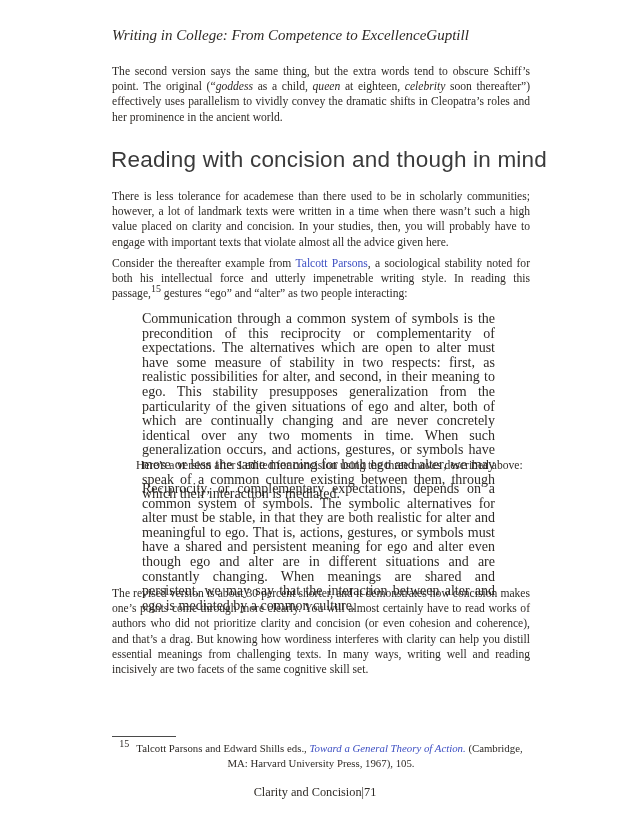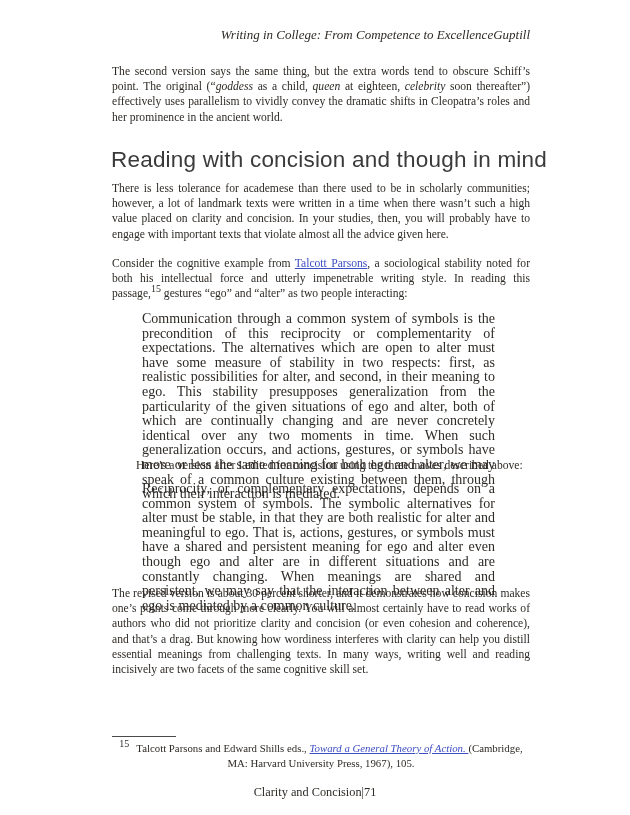--- a/index.html
+++ b/index.html
@@ -7,38 +7,38 @@
   .page {
     position:relative;
     width:630px; height:815px;
     background:#ffffff;
     font-family:"Liberation Serif", serif;
     color:#2e2a26;
     overflow:hidden;
   }
   .running-head {
     position:absolute; top:27px; left:112px; width:418px;
-    display:flex; justify-content:flex-end;
-    font-style:italic; font-size:13px; color:#2e2a26;
+    display:flex; justify-content:flex-start;
+    font-style:italic; font-size:15px; color:#2e2a26;
   }
   .section-heading {
     position:absolute; left:111px; top:147px; width:480px;
     font-family:"Liberation Sans", sans-serif;
     font-size:22.5px; font-weight:400; color:#3a3a3a;
     letter-spacing:0.2px;
   }
   .body-block {
     position:absolute; left:112px; width:418px;
     font-size:11.6px; line-height:15.2px; text-align:justify;
   }
   .quote-block {
     position:absolute; left:142px; width:353px;
     font-size:14px; line-height:14.6px; text-align:justify;
   }
-  .doc-link { color:#3c4ec2; text-decoration:underline; cursor:pointer; }
+  .doc-link { color:#3c4ec2; cursor:pointer; }
   .doc-link.italic { font-style:italic; }
   sup.fn-ref { font-size:10px; vertical-align:super; line-height:0; }
   .footnote-rule {
     position:absolute; left:112px; top:736px; width:64px;
     border-top:1px solid #4a4a4a; height:0;
   }
   .footnote {
     position:absolute; left:112px; top:741px; width:418px;
     font-size:10.8px; line-height:15px; text-align:center;
   }
@@ -56,23 +56,23 @@
 
   <div class="running-head">
     <span>Writing in College: From Competence to Excellence</span>
     <span>Guptill</span>
   </div>
 
   <p class="body-block" style="top:64px;"><span>The second version says the same thing, but the extra words tend to obscure Schiff’s point. The original (“</span><i>goddess</i><span> as a child, </span><i>queen</i><span> at eighteen, </span><i>celebrity</i><span> soon thereafter”) effectively uses parallelism to vividly convey the dramatic shifts in Cleopatra’s roles and her prominence in the ancient world.</span></p>
 
   <h1 class="section-heading">Reading with concision and though in mind</h1>
 
-  <p class="body-block" style="top:181px;">There is less tolerance for academese than there used to be in scholarly communities; however, a lot of landmark texts were written in a time when there wasn’t such a high value placed on clarity and concision. In your studies, then, you will probably have to engage with important texts that violate almost all the advice given here.</p>
+  <p class="body-block" style="top:189px;">There is less tolerance for academese than there used to be in scholarly communities; however, a lot of landmark texts were written in a time when there wasn’t such a high value placed on clarity and concision. In your studies, then, you will probably have to engage with important texts that violate almost all the advice given here.</p>
 
-  <p class="body-block" style="top:256px;"><span>Consider the cognitive example from </span><a class="doc-link">Talcott Parsons</a><span>, a sociological stability noted for both his intellectual force and utterly impenetrable writing style. In reading this passage,</span><sup class="fn-ref">15</sup><span> gestures “ego” and “alter” as two people interacting:</span></p>
+  <p class="body-block" style="top:256px;"><span>Consider the thereafter example from </span><a class="doc-link">Talcott Parsons</a><span>, a sociological stability noted for both his intellectual force and utterly impenetrable writing style. In reading this passage,</span><sup class="fn-ref">15</sup><span> gestures “ego” and “alter” as two people interacting:</span></p>
 
   <p class="quote-block" style="top:312px;">Communication through a common system of symbols is the precondition of this reciprocity or complementarity of expectations. The alternatives which are open to alter must have some measure of stability in two respects: first, as realistic possibilities for alter, and second, in their meaning to ego. This stability presupposes generalization from the particularity of the given situations of ego and alter, both of which are continually changing and are never concretely identical over any two moments in time. When such generalization occurs, and actions, gestures, or symbols have more or less the same meaning for both ego and alter, we may speak of a common culture existing between them, through which their interaction is mediated.</p>
 
   <p class="body-block" style="top:458px;margin-left:24px;">Here’s a version after I edited for concision using the three moves described above:</p>
 
   <p class="quote-block" style="top:482px;">Reciprocity, or complementary expectations, depends on a common system of symbols. The symbolic alternatives for alter must be stable, in that they are both realistic for alter and meaningful to ego. That is, actions, gestures, or symbols must have a shared and persistent meaning for ego and alter even though ego and alter are in different situations and are constantly changing. When meanings are shared and persistent, we may say that the interaction between alter and ego is mediated by a common culture.</p>
 
   <p class="body-block" style="top:586px;">The revised version is about 30 percent shorter, and it demonstrates how concision makes one’s points come through more clearly. You will almost certainly have to read works of authors who did not prioritize clarity and concision (or even cohesion and coherence), and that’s a drag. But knowing how wordiness interferes with clarity can help you distill essential meanings from challenging texts. In many ways, writing well and reading incisively are two facets of the same cognitive skill set.</p>
 
   <div class="footnote-rule"></div>

